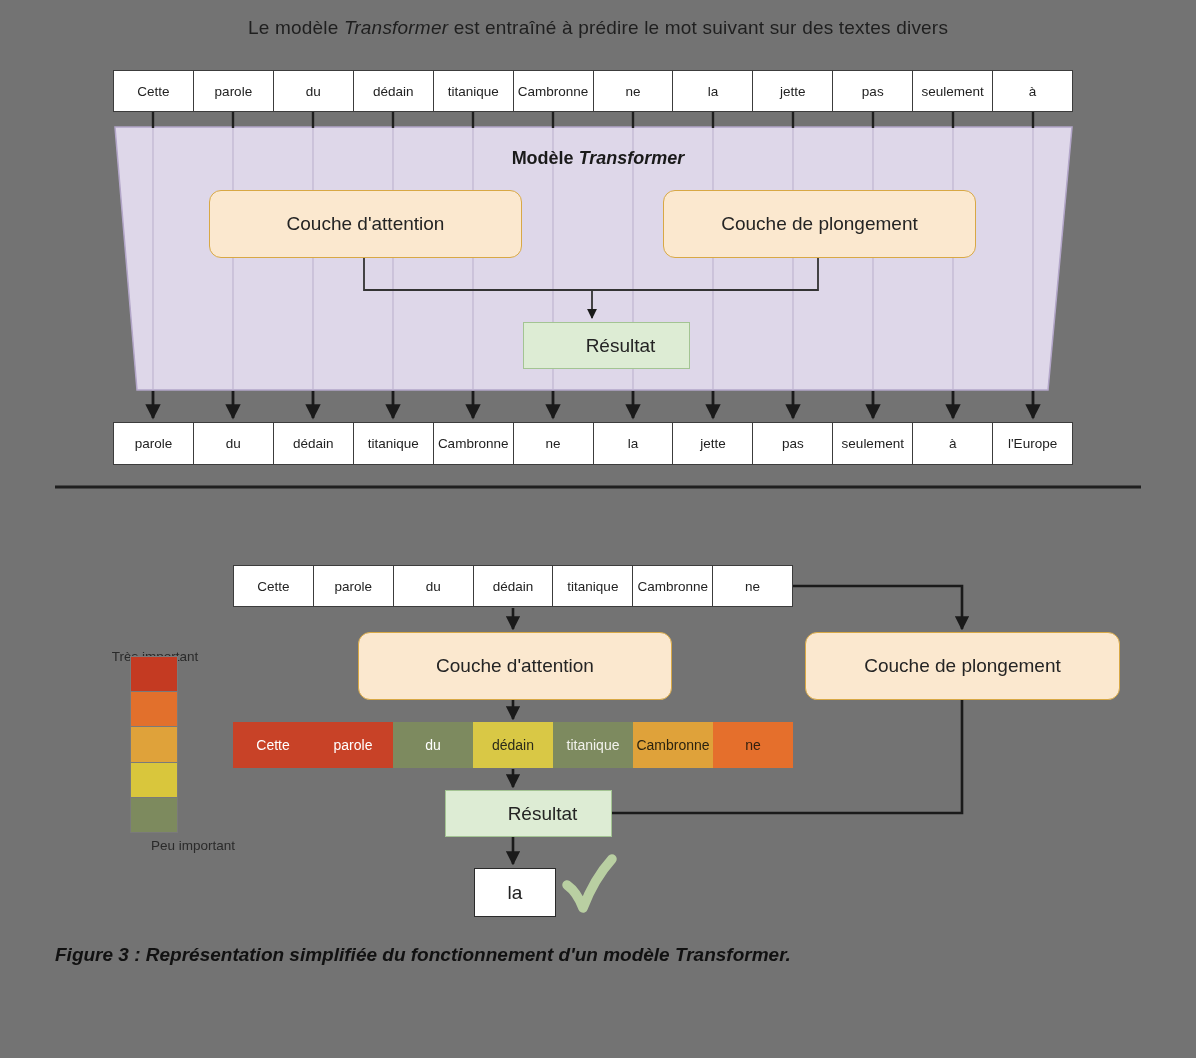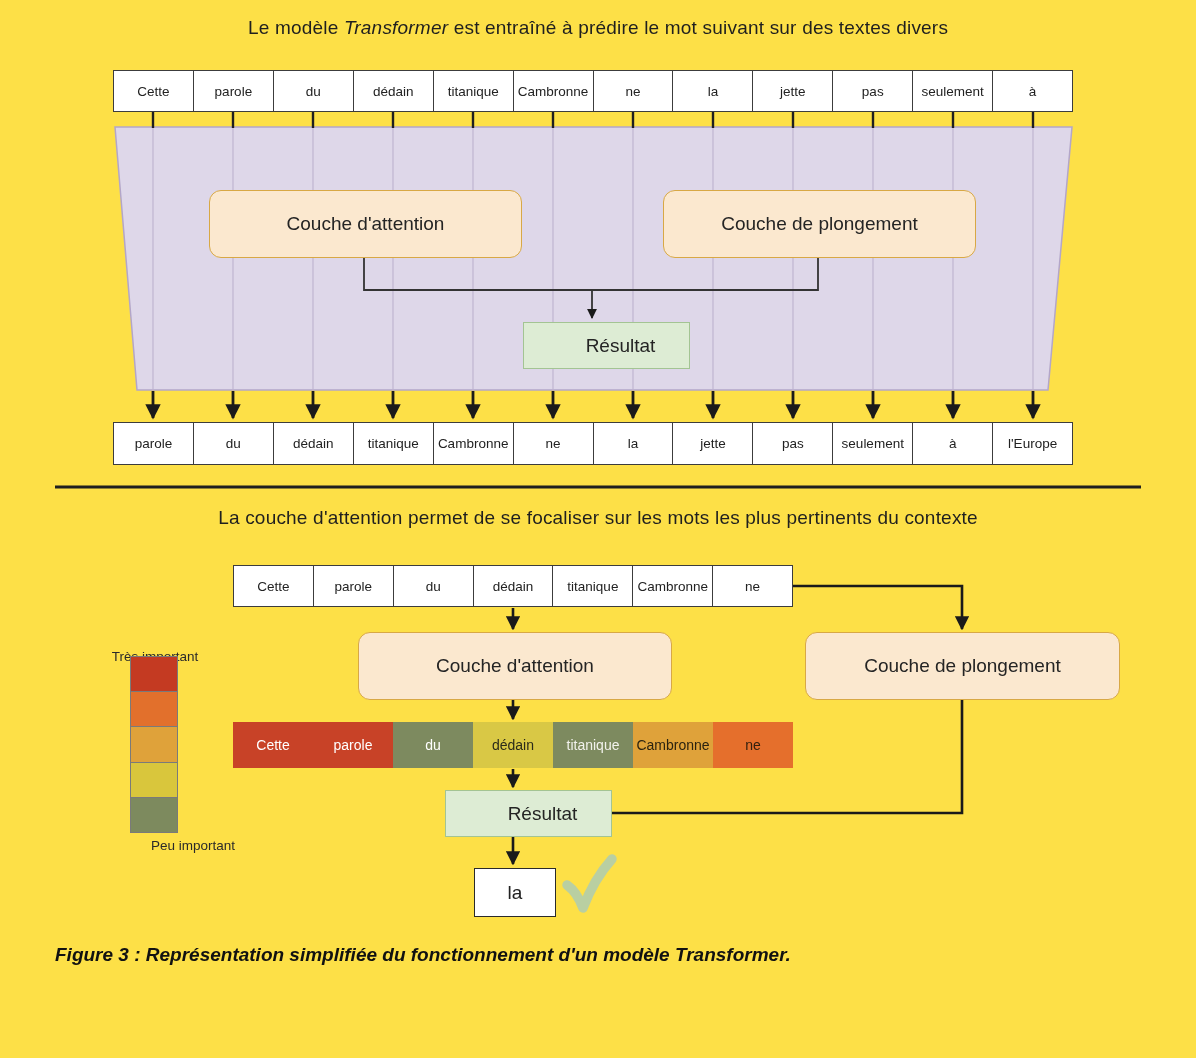--- a/index.html
+++ b/index.html
@@ -1,17 +1,17 @@
 <!DOCTYPE html>
 <html><head>
 <meta charset="utf-8">
 <style>
   html,body{margin:0;padding:0;background:#ffffff;}
   .page{
-    position:relative;width:1196px;height:1058px;background:#fde047;
+    position:relative;width:1196px;height:1058px;background:#737373;
     font-family:"Liberation Sans", sans-serif;color:#1c1c1c;overflow:hidden;
   }
   .abs{position:absolute;}
   .svg-layer{position:absolute;left:0;top:0;width:1196px;height:1058px;z-index:0;}
   .title{width:1196px;text-align:center;font-size:19px;letter-spacing:.2px;color:#1f1f1f;z-index:2;}
   .wordrow{display:flex;z-index:2;}
   .wordcell{
     flex:1;display:flex;align-items:center;justify-content:center;
     background:#ffffff;border:1.5px solid #3c3c3c;border-left:none;
     font-size:13.5px;color:#222;white-space:nowrap;overflow:hidden;
@@ -134,20 +134,23 @@
     <div class="wordcell">titanique</div>
     <div class="wordcell">Cambronne</div>
     <div class="wordcell">ne</div>
     <div class="wordcell">la</div>
     <div class="wordcell">jette</div>
     <div class="wordcell">pas</div>
     <div class="wordcell">seulement</div>
     <div class="wordcell">à</div>
   </div>
 
+  <div class="abs model-label" style="top:148px;">
+    <span>Modèle </span><i>Transformer</i>
+  </div>
 
   <div class="abs layer-box" style="left: 209px; top: 190px; width: 311px; height: 66px; background-color: rgb(251, 232, 207); border-color: rgb(216, 168, 69);">
     <span>Couche d'attention</span>
   </div>
 
   <div class="abs layer-box" style="left: 663px; top: 190px; width: 311px; height: 66px; background-color: rgb(251, 232, 207); border-color: rgb(216, 168, 69);">
     <span>Couche de plongement</span>
   </div>
 
   <div class="abs result-box" style="left: 523px; top: 322px; width: 137px; height: 45px; background-color: rgb(221, 236, 212); border-color: rgb(163, 196, 147);">
@@ -162,21 +165,20 @@
     <div class="wordcell">Cambronne</div>
     <div class="wordcell">ne</div>
     <div class="wordcell">la</div>
     <div class="wordcell">jette</div>
     <div class="wordcell">pas</div>
     <div class="wordcell">seulement</div>
     <div class="wordcell">à</div>
     <div class="wordcell">l'Europe</div>
   </div>
 
-  <div class="abs title" style="top:507px;">La couche d'attention permet de se focaliser sur les mots les plus pertinents du contexte</div>
 
   <div class="abs wordrow" style="left:233px;top:565px;width:560px;height:42px;">
     <div class="wordcell">Cette</div>
     <div class="wordcell">parole</div>
     <div class="wordcell">du</div>
     <div class="wordcell">dédain</div>
     <div class="wordcell">titanique</div>
     <div class="wordcell">Cambronne</div>
     <div class="wordcell">ne</div>
   </div>

